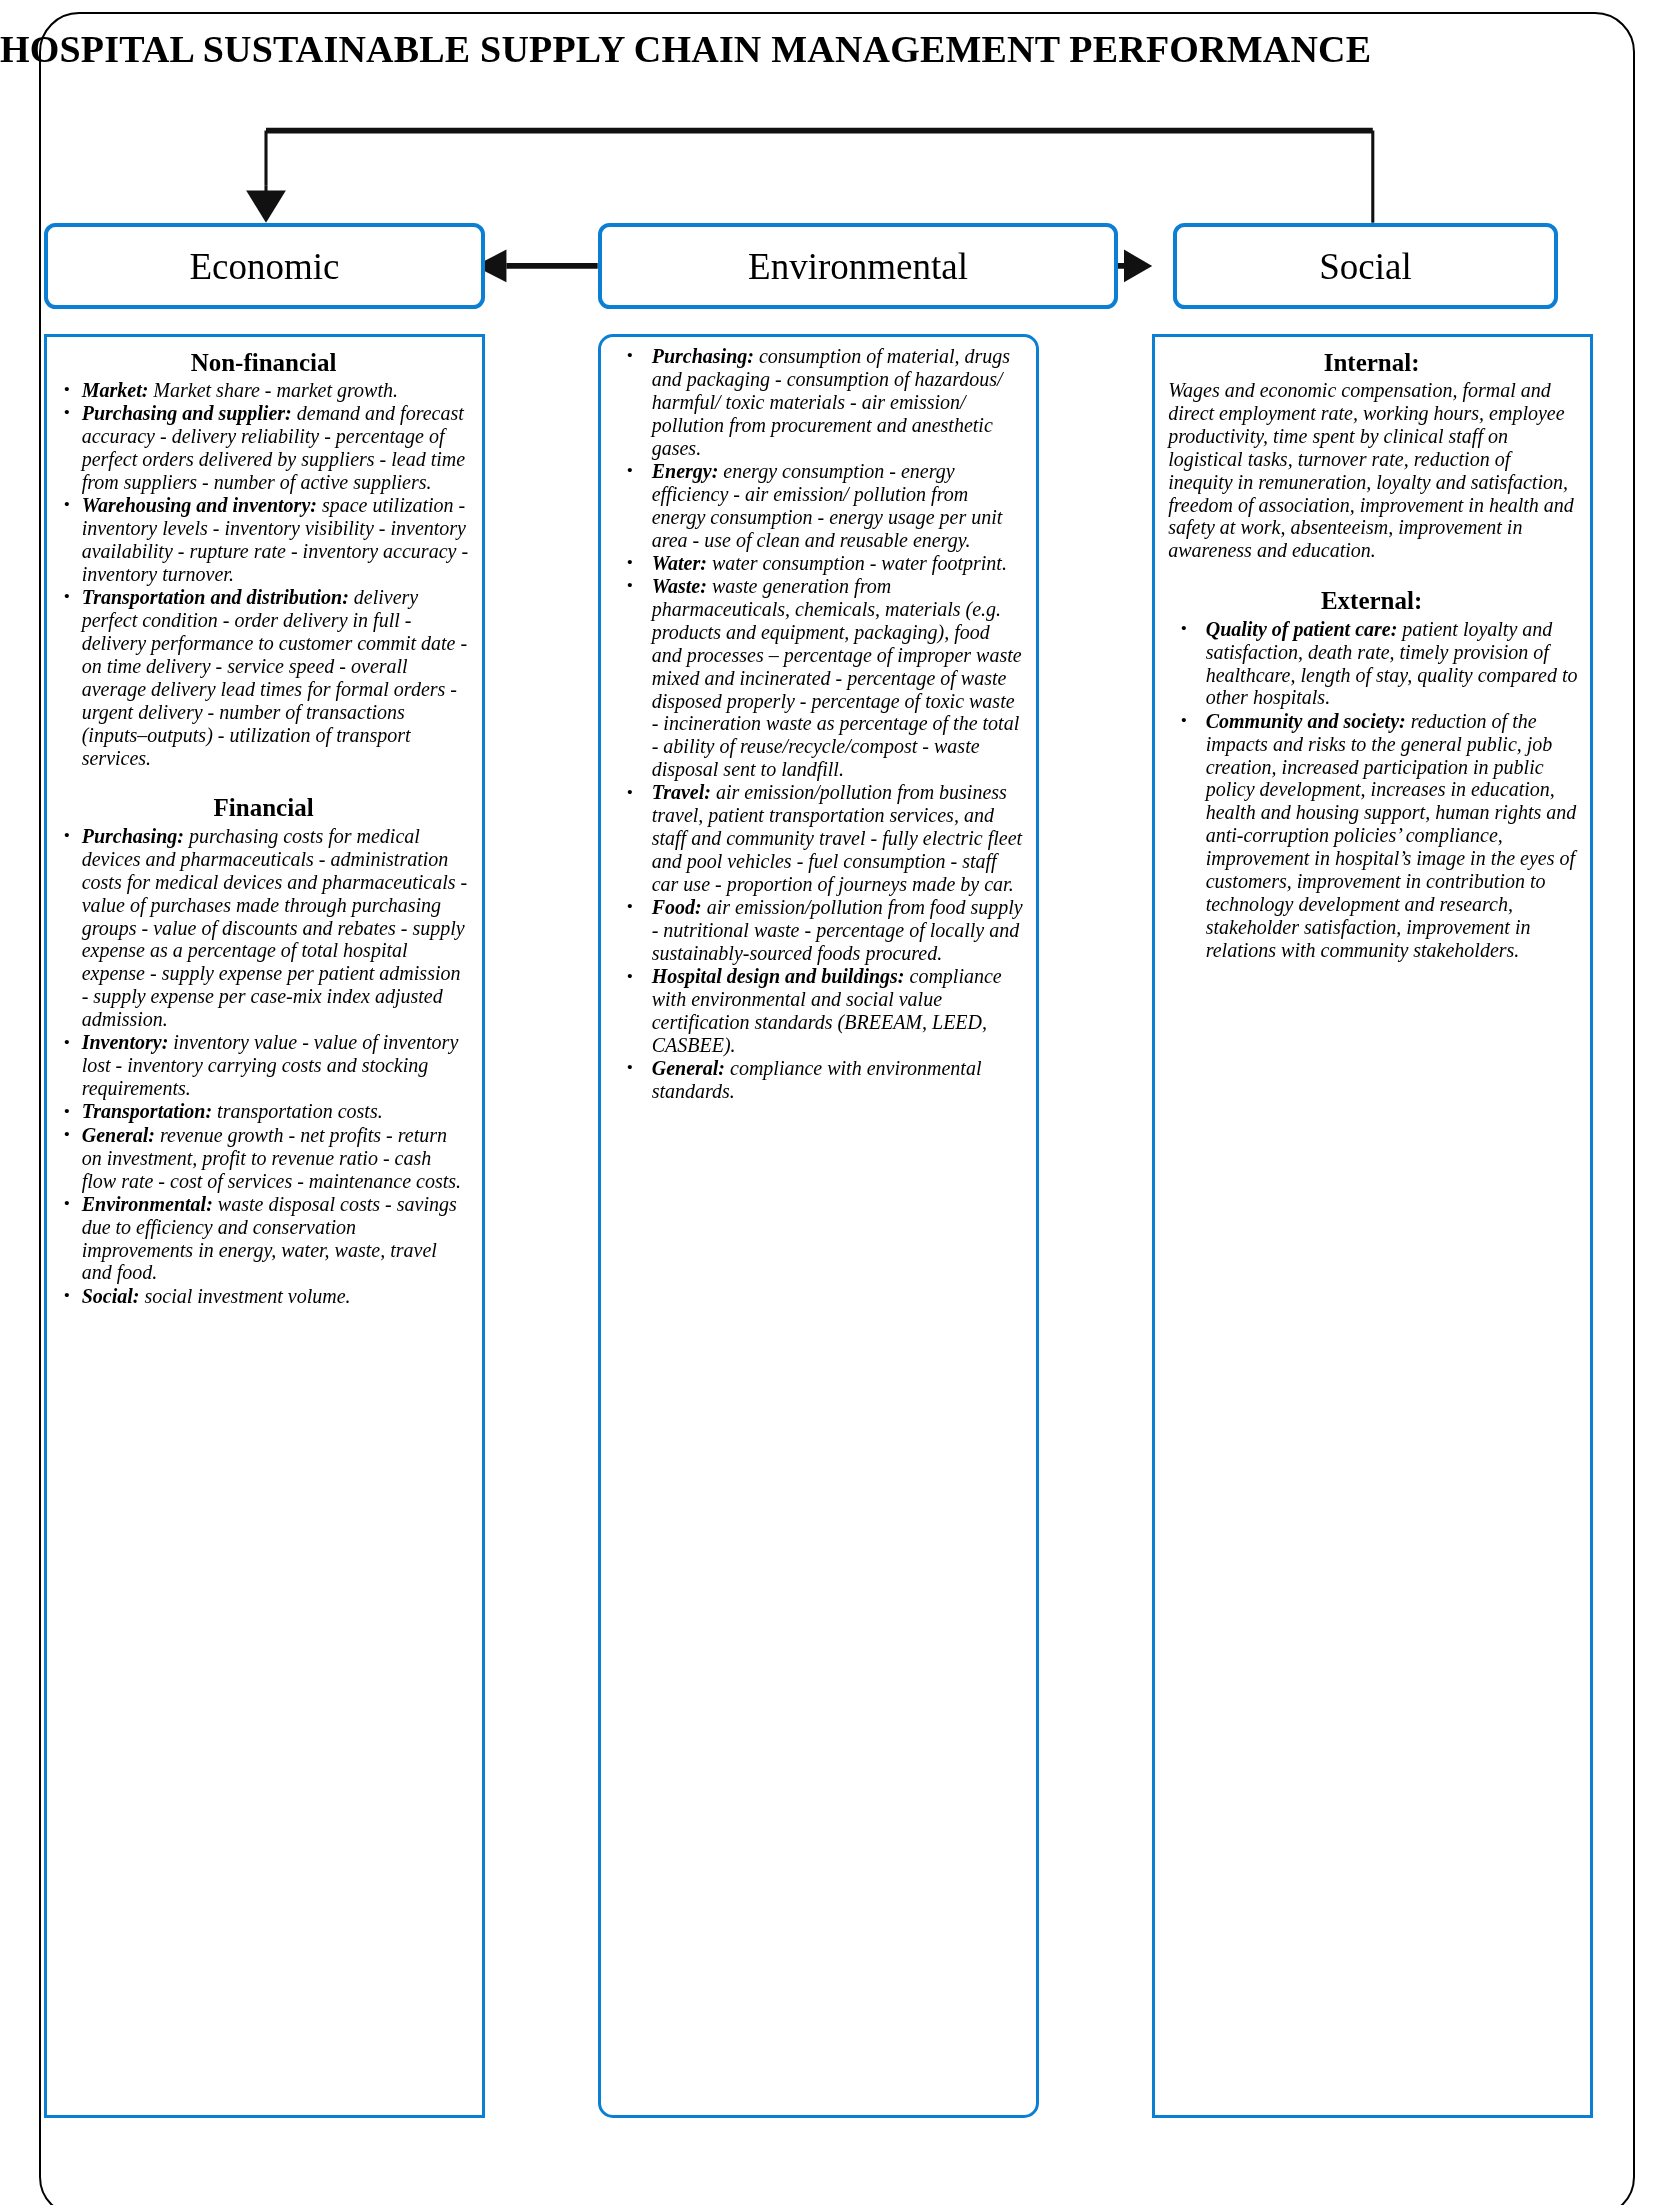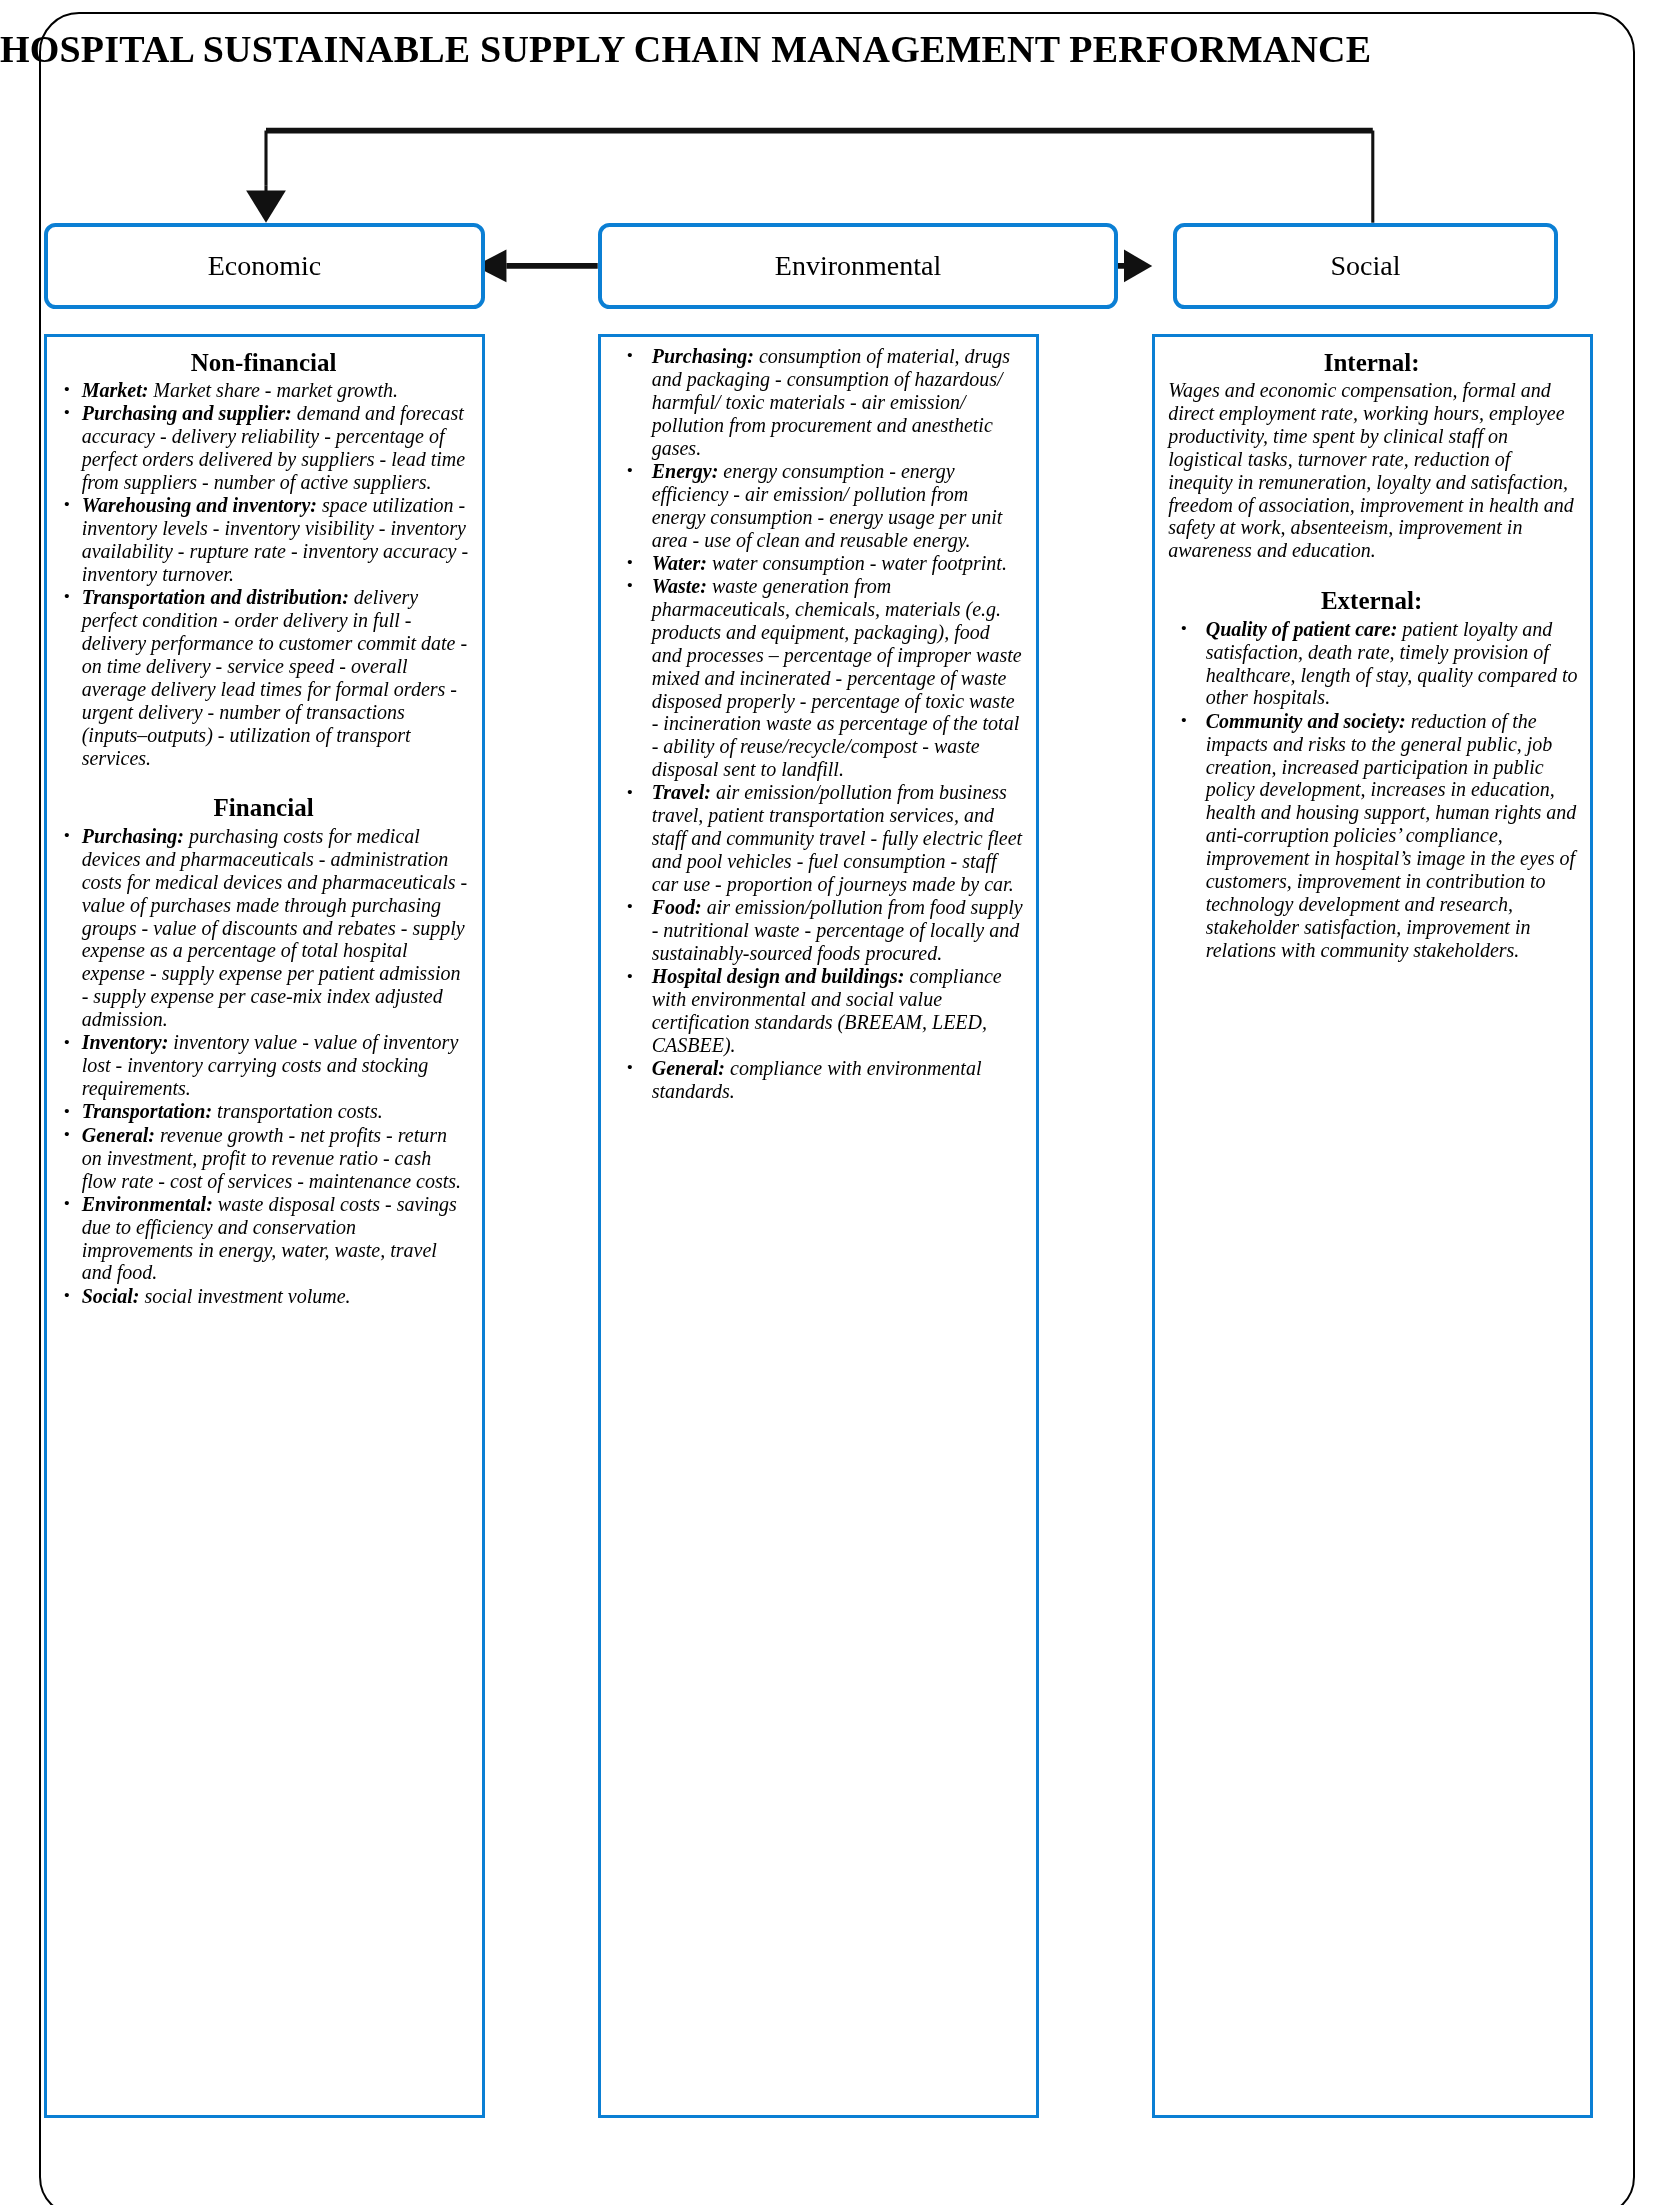--- a/index.html
+++ b/index.html
@@ -57,21 +57,21 @@
     height: 86px;
     border: 4px solid #0b7fd4;
     border-radius: 11.5px;
     box-sizing: border-box;
     background: #ffffff;
     display: flex;
     align-items: center;
     justify-content: center;
   }
   .cat-header-label {
-    font-size: 28px;
+    font-size: 37px;
     font-weight: normal;
     color: #000000;
     font-family: "Liberation Serif", "DejaVu Serif", serif;
     text-align: right;
   }
 
   #cat-economic      { left: 44px;  top: 223px; width: 441px; }
   #cat-environmental { left: 598px; top: 223px; width: 520px; }
   #cat-social        { left: 1152px; top: 223px; width: 385px; margin-left: 21px; }
 
@@ -80,21 +80,21 @@
     position: absolute;
     top: 334px;
     height: 1784px;
     border: 3.1px solid #0b7fd4;
     box-sizing: border-box;
     background: #ffffff;
     padding: 8px 11.5px 8px 9.7px;
     overflow: hidden;
   }
   #col-economic      { left: 44px;  width: 441px; }
-  #col-environmental { left: 598px; width: 441px; }
+  #col-environmental { left: 598px; width: 441px; border-radius: 15px; }
   #col-social        { left: 1152px; width: 441px; }
 
   .section-heading {
     text-align: center;
     font-size: 25px;
     font-weight: bold;
     color: #000;
     margin: 3.5px 0 2.6px 0;
     font-family: "Liberation Serif", "DejaVu Serif", serif;
   }

